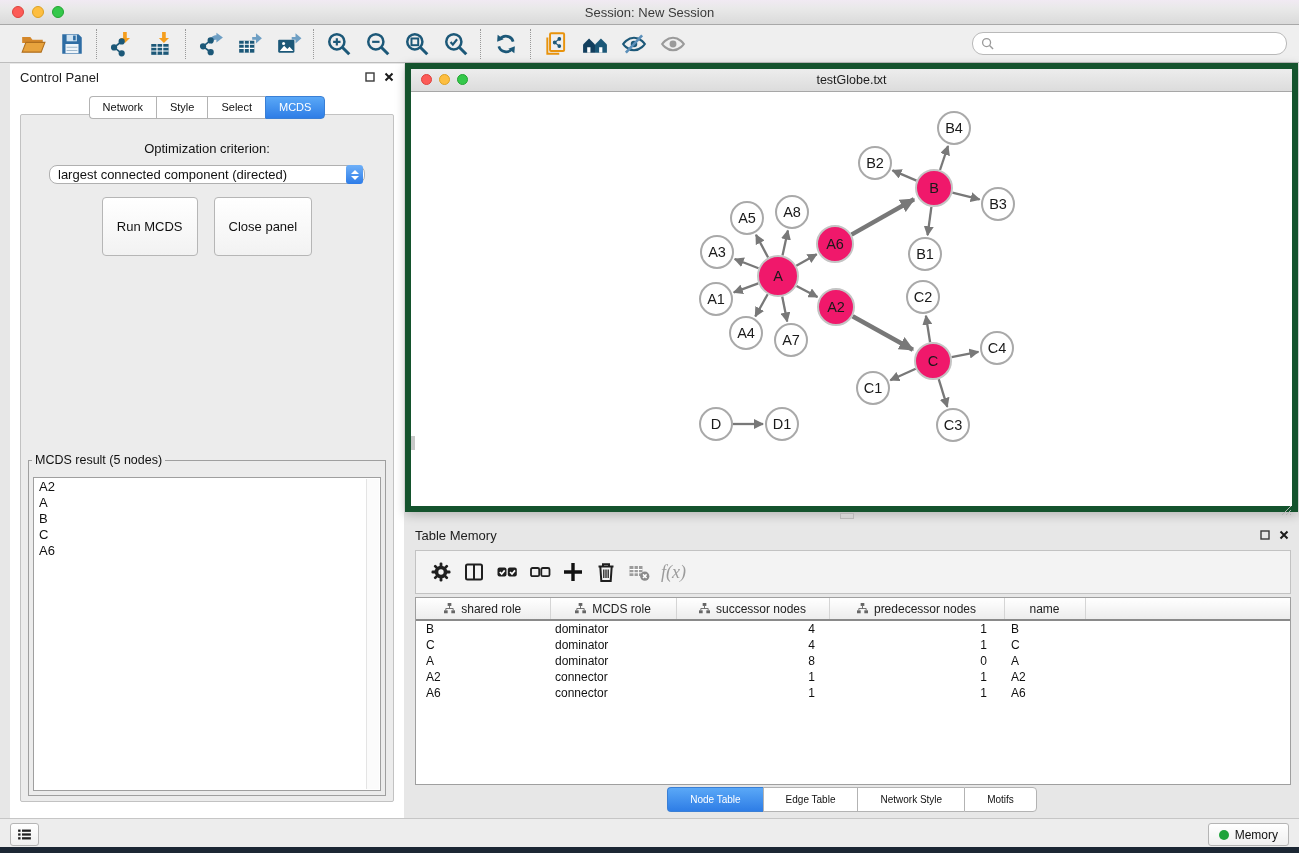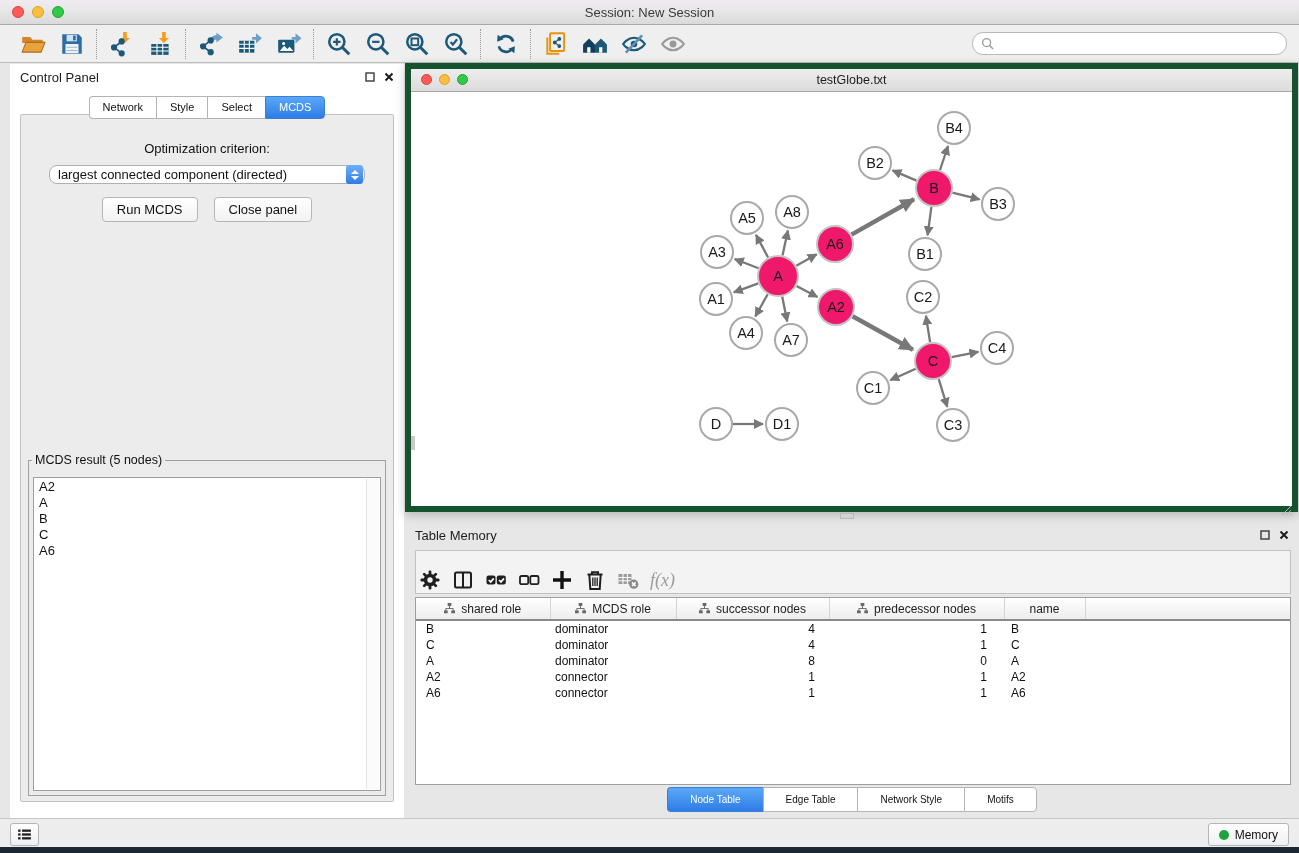--- a/index.html
+++ b/index.html
@@ -41,21 +41,21 @@
   .select{margin:9px auto 0;width:316px;height:19px;background:#fff;border:1px solid #b0b0b0;
     border-radius:8px;display:flex;align-items:center;box-sizing:border-box}
   .select .val{flex:1;font-size:13px;padding-left:8px;white-space:nowrap;color:#111}
   .stepper{width:17px;height:19px;margin-right:1px;border-radius:3px;
     background:linear-gradient(#6fb0f8,#2d7ce8);display:flex;flex-direction:column;
     align-items:center;justify-content:center;gap:2px}
   .stepper i{display:block;width:0;height:0;border-left:4px solid transparent;border-right:4px solid transparent}
   .stepper .up{border-bottom:4.5px solid #fff}
   .stepper .dn{border-top:4.5px solid #fff}
   .btn-row{display:flex;justify-content:center;gap:16px;margin-top:13px}
-  .mac-btn{height:23px;padding:0 14px;background:linear-gradient(#ffffff,#f2f2f2);
+  .mac-btn{height:23px;padding:17px 14px;background:linear-gradient(#ffffff,#f2f2f2);
     border:1px solid #b6b6b6;border-radius:4px;font-size:13px;display:flex;align-items:center;color:#111;cursor:default}
   .mcds-fs{position:absolute;left:7px;right:7px;top:338px;bottom:5px;border:1px solid #9f9f9f;
     margin:0;padding:0;}
   .mcds-fs legend{font-size:12.5px;color:#111;padding:0 3px;margin-left:3px}
   .listbox{position:absolute;left:4px;right:4px;top:10px;bottom:4px;background:#fff;
     border:1px solid #9f9f9f;overflow:hidden;font-size:13px;padding:1px 0 0 5px}
   .list-item{line-height:16px;color:#111}
   .vtrack{position:absolute;top:1px;bottom:1px;right:1px;width:12px;background:#fbfbfb;border-left:1px solid #e4e4e4}
   
   .net-window{position:absolute;left:405px;top:63px;width:893px;height:449px;background:#fff;
@@ -67,21 +67,21 @@
   .net-title{flex:1;text-align:center;font-size:12.5px;color:#1d1d1d}
   .canvas{position:relative;height:424px}
   #graph-svg{position:absolute;left:0;top:0}
   .lthumb{position:absolute;left:0;top:344px;width:4px;height:14px;background:#c9c9c9}
   .grip{position:absolute;right:0;bottom:0;width:13px;height:13px}
   .split-thumb{position:absolute;left:840px;top:513px;width:14px;height:6px;background:#d2d2d2;
     border:1px solid #b8b8b8;box-sizing:border-box}
   
   .table-panel{position:absolute;left:405px;top:522px;width:894px;height:296px}
   .tp-toolbar{position:absolute;top:28px;left:10px;right:8px;height:44px;background:#f3f3f3;
-    border:1px solid #c2c2c2;display:flex;align-items:flex-end;gap:7px;padding-left:1px;box-sizing:border-box}
+    border:1px solid #c2c2c2;display:flex;align-items:center;gap:7px;padding-left:12px;box-sizing:border-box}
   .tp-btn{width:26px;height:26px;display:flex;align-items:center;justify-content:center}
   .tp-btn svg{width:24px;height:24px}
   .fx{font-family:"Liberation Serif",serif;font-style:italic;font-size:18px;color:#9b9b9b;padding-left:2px}
   .tp-table{position:absolute;top:75px;left:10px;right:8px;bottom:33px;background:#fff;
     border:1px solid #9f9f9f;overflow:hidden}
   table{border-collapse:collapse;width:100%;font-size:12px;table-layout:fixed}
   thead th{height:21px;font-weight:normal;color:#222;background:linear-gradient(#ffffff,#ededed);
     border-bottom:2px solid #8a8a8a;border-right:1px solid #d5d5d5;padding:0;overflow:hidden}
   thead th:last-child{border-right:none}
   .th-inner{display:flex;align-items:center;justify-content:center;gap:6px;font-size:12px}

